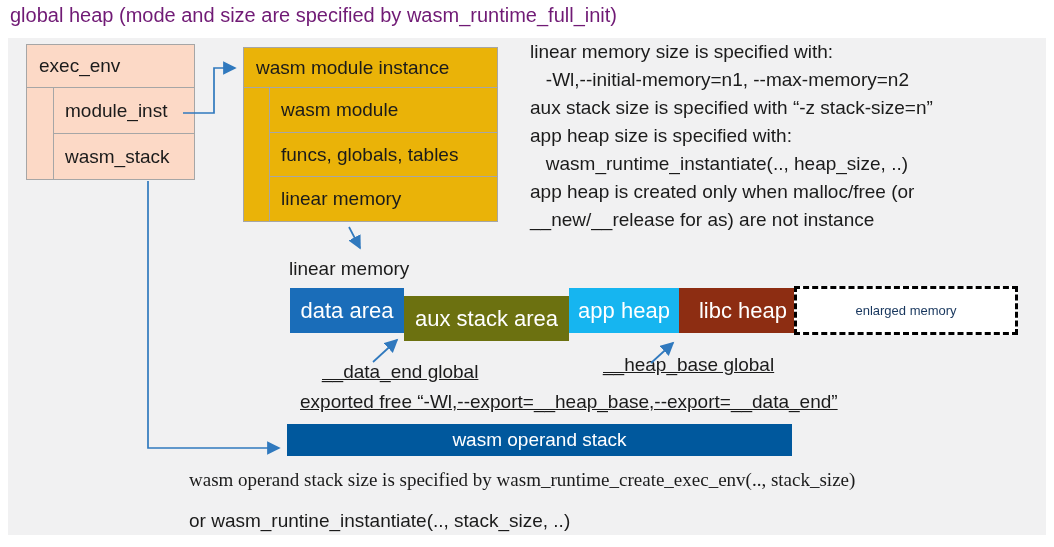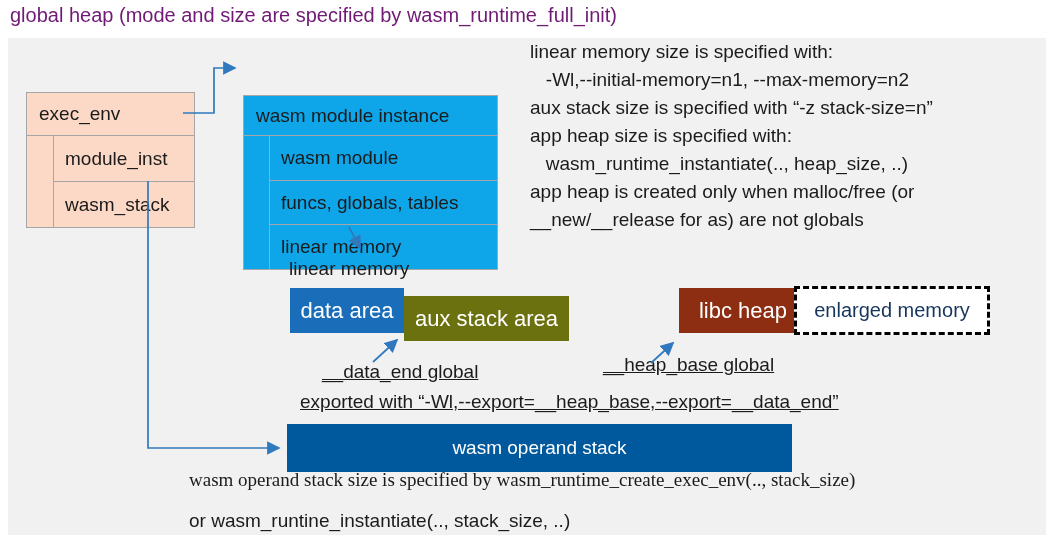--- a/index.html
+++ b/index.html
@@ -18,62 +18,62 @@
     font-size: 20px;
     color: #701a75;
   }
   .panel {
     position: absolute;
     left: 8px; top: 38px;
     width: 1038px; height: 497px;
     background: #f1f1f2;
   }
   
-  .box { position: absolute; box-sizing: border-box; border: 1px solid #a6a6a6; display: flex; flex-direction: column; margin-top: 48px; }
+  .box { position: absolute; box-sizing: border-box; border: 1px solid #a6a6a6; display: flex; flex-direction: column; }
   .box-header { box-sizing: border-box; border-bottom: 1px solid #a6a6a6; display: flex; align-items: center; padding-left: 12px; font-size: 19px; }
   .box-body { flex: 1; display: flex; }
   .strip { box-sizing: border-box; border-right: 1px solid #a6a6a6; }
   .rows { flex: 1; display: flex; flex-direction: column; }
   .row { box-sizing: border-box; flex: 1; border-bottom: 1px solid #a6a6a6; display: flex; align-items: center; padding-left: 11px; font-size: 19px; }
   .row:last-child { border-bottom: none; }
 
   .box-exec { left: 26px; top: 44px; width: 169px; height: 136px; background: #fcd9c6; }
   .box-exec .box-header { height: 43px; }
   .box-exec .strip { width: 27px; }
 
-  .box-inst { left: 243px; top: 47px; width: 255px; height: 175px; background: #0ea5e9; }
+  .box-inst { left: 243px; top: 47px; width: 255px; height: 175px; background: #eab308; }
   .box-inst .box-header { height: 40px; }
   .box-inst .strip { width: 26px; }
 
   
   .notes { position: absolute; left: 530px; top: 38px; font-size: 19px; line-height: 28px; }
   .notes div { white-space: pre; }
 
   
   .lm-label { position: absolute; left: 289px; top: 258px; font-size: 19px; }
   .seg {
     position: absolute; top: 288px; height: 45px;
     display: flex; align-items: center; justify-content: center;
     font-size: 22px; color: #ffffff; box-sizing: border-box; white-space: nowrap;
   }
   .seg-data  { left: 290px; width: 114px; }
   .seg-aux   { left: 404px; width: 165px; margin-top: 8px; }
   .seg-app   { left: 569px; width: 110px; }
   .seg-libc  { left: 679px; width: 128px; }
-  .seg-enl   { left: 794px; width: 196px; top: 286px; height: 49px;
-               background: #ffffff; border: 3px dashed #000000; font-size: 20px; }
+  .seg-enl   { left: 794px; width: 224px; top: 286px; height: 49px;
+               background: #ffffff; border: 3px dashed #000000; font-size: 13px; }
 
   .lbl { position: absolute; font-size: 19px; white-space: nowrap; text-decoration: underline; }
   .lbl-dataend  { left: 322px; top: 361px; }
   .lbl-heapbase { left: 603px; top: 354px; }
   .lbl-exported { left: 300px; top: 391px; }
 
   
   .opstack {
-    position: absolute; left: 287px; top: 424px; width: 505px; height: 48px;
+    position: absolute; left: 287px; top: 424px; width: 505px; height: 32px;
     display: flex; align-items: center; justify-content: center;
     color: #ffffff; font-size: 19px;
   }
   .caption1 { position: absolute; left: 189px; top: 469px; font-size: 19px; white-space: nowrap; font-family: Liberation Serif, serif; }
   .caption2 { position: absolute; left: 189px; top: 510px; font-size: 19px; white-space: nowrap; }
 
   svg.overlay { position: absolute; left: 0; top: 0; width: 1054px; height: 547px; pointer-events: none; }
 </style>
 </head>
 <body>
@@ -107,33 +107,34 @@
     </div>
   </div>
 
   <div class="notes">
     <div>linear memory size is specified with:</div>
     <div>   -Wl,--initial-memory=n1, --max-memory=n2</div>
     <div>aux stack size is specified with “-z stack-size=n”</div>
     <div>app heap size is specified with:</div>
     <div>   wasm_runtime_instantiate(.., heap_size, ..)</div>
     <div>app heap is created only when malloc/free (or</div>
-    <div>__new/__release for as) are not globals</div>
+    <div>__new/__release for as) are not instance</div>
   </div>
 
   <div class="lm-label">linear memory</div>
 
   <div class="seg seg-data" style="background-color: rgb(26, 109, 185);">data area</div>
   <div class="seg seg-aux" style="background-color: rgb(108, 113, 16);">aux stack area</div>
+  <div class="seg seg-app" style="background-color: rgb(22, 181, 240);">app heap</div>
   <div class="seg seg-libc" style="background-color: rgb(141, 45, 18);">libc heap</div>
   <div class="seg seg-enl" style="color: rgb(23, 54, 93);">enlarged memory</div>
 
   <div class="lbl lbl-dataend">__data_end global</div>
   <div class="lbl lbl-heapbase">__heap_base global</div>
-  <div class="lbl lbl-exported">exported with “-Wl,--export=__heap_base,--export=__data_end”</div>
+  <div class="lbl lbl-exported">exported free “-Wl,--export=__heap_base,--export=__data_end”</div>
 
   <div class="opstack" style="background-color: rgb(0, 88, 157);">wasm operand stack</div>
   <div class="caption1">wasm operand stack size is specified by wasm_runtime_create_exec_env(.., stack_size)</div>
   <div class="caption2">or wasm_runtine_instantiate(.., stack_size, ..)</div>
 
   <svg class="overlay" viewBox="0 0 1054 547">
     <defs>
       <marker id="ah" markerWidth="9" markerHeight="9" refX="7" refY="4" orient="auto">
         <path d="M0,0 L8,4 L0,8 z" fill="#3079be"></path>
       </marker>

